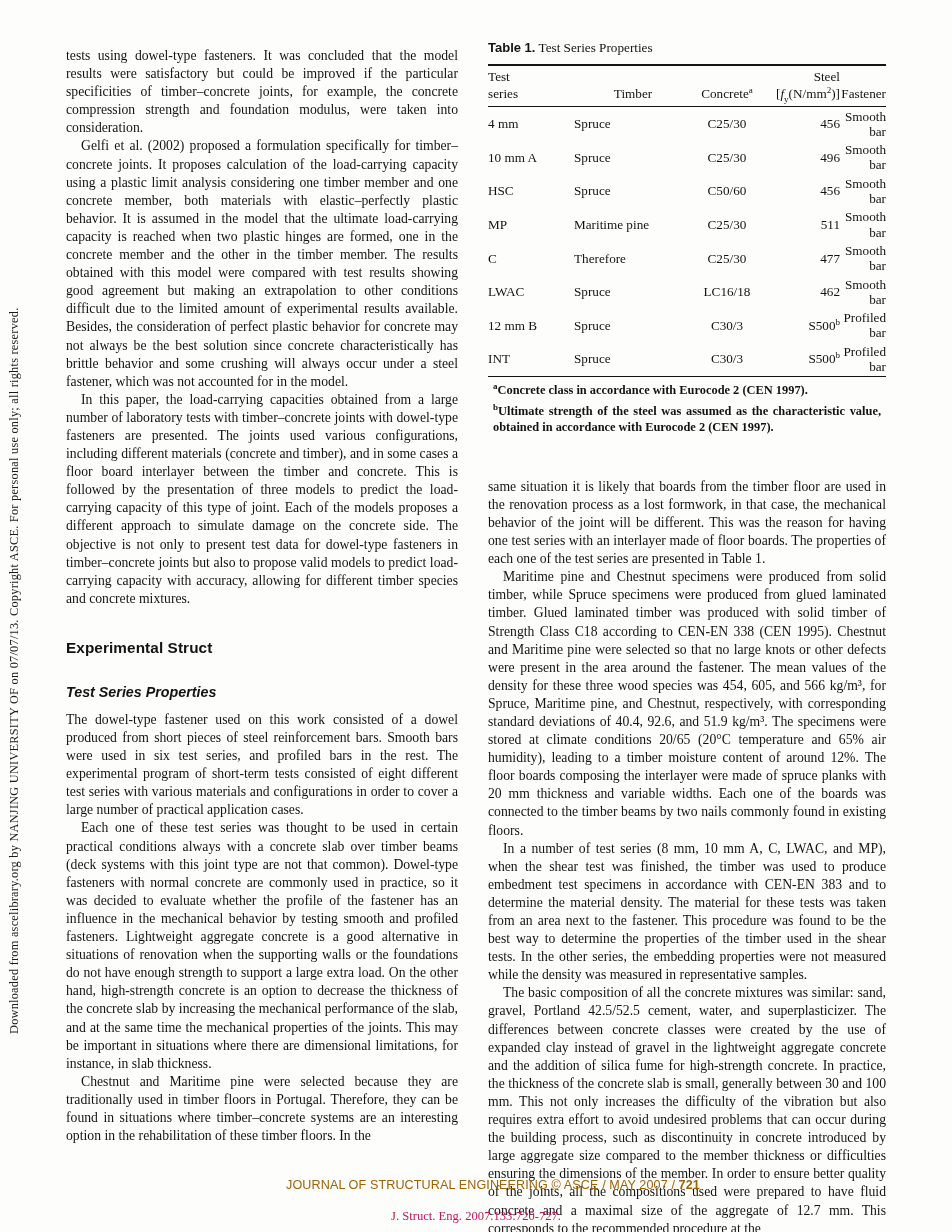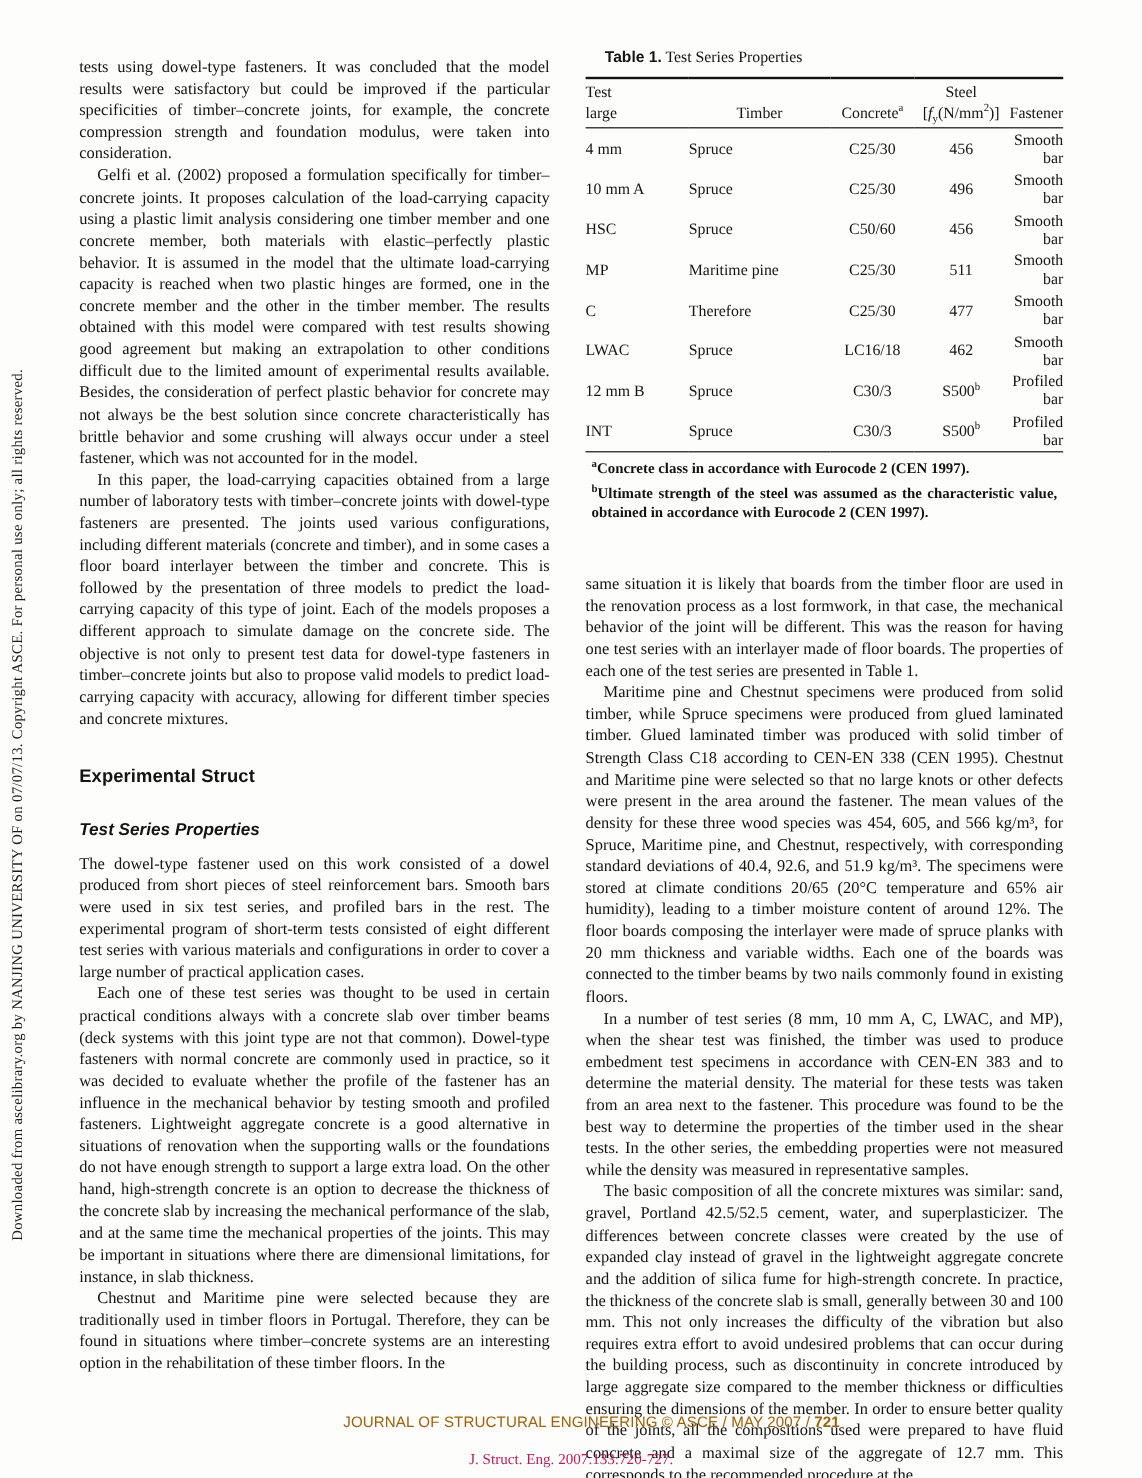--- a/index.html
+++ b/index.html
@@ -51,21 +51,21 @@
     font-family: "Liberation Sans", sans-serif;
     font-weight: bold;
     font-style: italic;
     font-size: 14.3px;
     margin: 27px 0 11px 0;
   }
 
   
   .table-title {
     font-size: 13.2px;
-    margin: 0 0 8px 16px;
+    margin: 0 0 8px 0;
   }
   .table-title .tlabel {
     font-family: "Liberation Sans", sans-serif;
     font-weight: bold;
     font-size: 13px;
   }
   table.series-table {
     width: 100%;
     border-collapse: collapse;
     border-top: 2.2px solid #131313;
@@ -79,21 +79,21 @@
     vertical-align: bottom;
     line-height: 16.5px;
   }
   table.series-table td {
     padding: 1.6px 0;
     line-height: 15.2px;
   }
   .c-series   { text-align: left;  width: 86px;  }
   .c-timber   { width: 118px; }
   .c-concrete { text-align: center; width: 70px;  }
-  .c-steel    { text-align: center; width: 78px;  }
+  .c-steel    { text-align: right; width: 78px;  }
   .c-fastener { text-align: right; }
   th.c-fastener { text-align: right; padding-right: 6px; }
   sup { font-size: 9px; line-height: 0; }
   sub { font-size: 9px; line-height: 0; }
   .fit { font-style: italic; }
 
   .footnotes {
     font-size: 12.4px;
     line-height: 16px;
     margin-top: 3px;
@@ -151,21 +151,21 @@
       <div class="table-title">
         <span class="tlabel">Table 1.</span>
         <span>Test Series Properties</span>
       </div>
 
       <table class="series-table">
         <thead>
           <tr>
             <th class="c-series">
               <span>Test</span><br>
-              <span>large</span>
+              <span>series</span>
             </th>
             <th class="c-timber">Timber</th>
             <th class="c-concrete"><span>Concrete</span><sup>a</sup></th>
             <th class="c-steel">
               <span>Steel</span><br>
               <span><span>[</span><span class="fit">f</span><sub>y</sub><span>(N/mm</span><sup>2</sup><span>)]</span></span>
             </th>
             <th class="c-fastener">Fastener</th>
           </tr>
         </thead>

